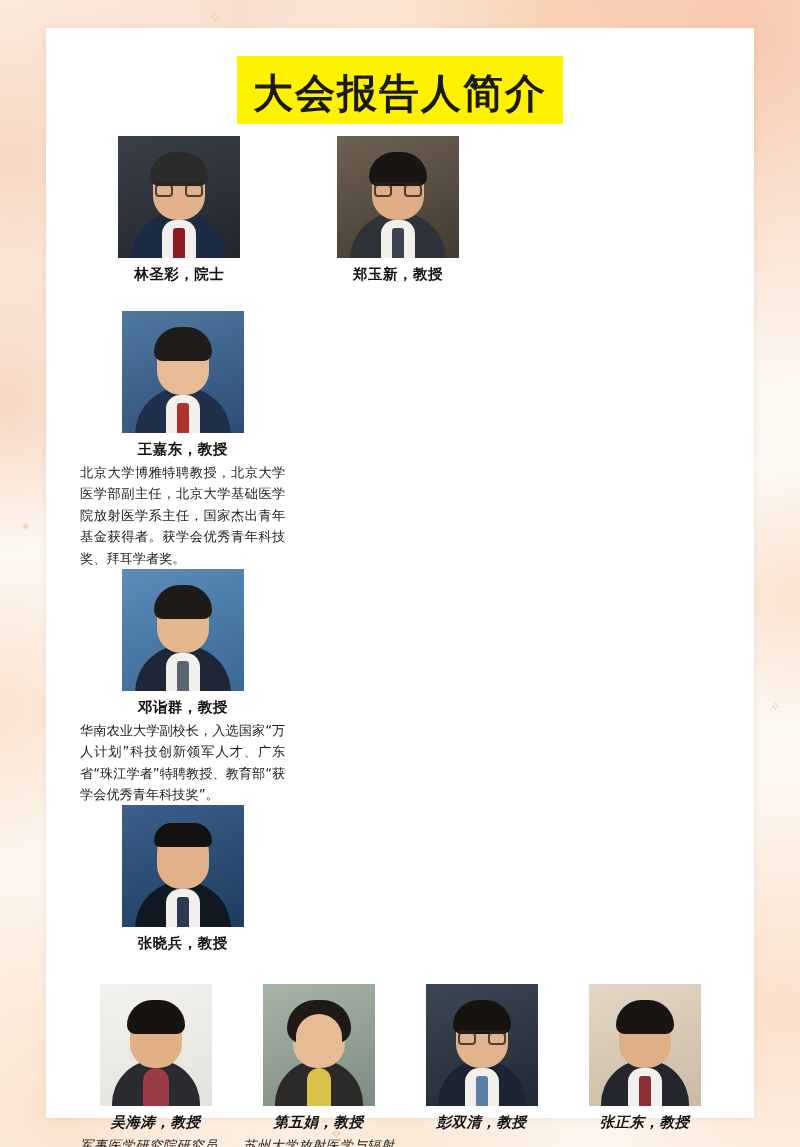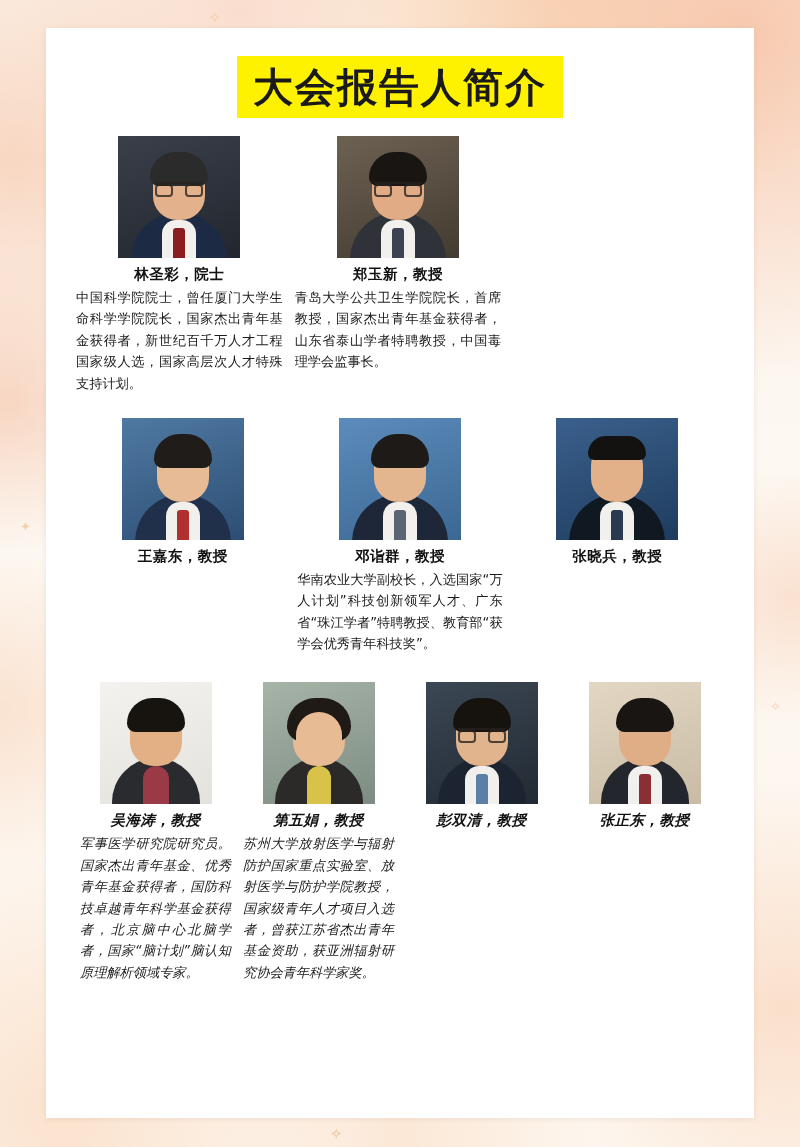--- a/index.html
+++ b/index.html
@@ -58,21 +58,21 @@
     height: 74px;
   }
   .title {
     display: inline-block;
     font-family: "DejaVu Sans", "Liberation Sans", sans-serif;
     font-weight: bold;
     font-size: 40px;
     letter-spacing: 2px;
     color: #1a1a1a;
     background: #fff200;
-    padding: 10px 16px 10px 16px;
+    padding: 16px 16px 10px 16px;
     line-height: 1.05;
   }
 
   
   .row {
     display: flex;
     padding: 0 28px;
     box-sizing: border-box;
   }
   .row-3 .person { width: 33.33%; }
@@ -109,21 +109,21 @@
     font-family: "DejaVu Sans", "Liberation Sans", sans-serif;
     font-size: 13.2px;
     line-height: 1.62;
     color: #1b1b1b;
     text-align: justify;
     text-align-last: left;
     width: 100%;
     word-break: break-all;
   }
   .row-1 { margin-top: 6px; padding-left: 24px; }
-  .row-2 { margin-top: 24px; }
+  .row-2 { margin-top: 24px; flex-direction: column; }
   .row-3r { margin-top: 28px; }
 
   
   .p-face {
     position: absolute;
     inset: 0;
   }
   .p-bg { position: absolute; inset: 0; }
   .p-body {
     position: absolute;
@@ -221,56 +221,55 @@
           <div class="p-bg" style="background:linear-gradient(160deg,#3a3f4a,#22262e);"></div>
           <div class="p-body" style="background:#1d2a44;"></div>
           <div class="p-shirt"></div>
           <div class="p-tie" style="background:#8d1b22;"></div>
           <div class="p-head" style="background:#e3b28c;"></div>
           <div class="p-hair" style="background:#2b2b2b;"></div>
           <div class="p-glass"></div>
         </div>
       </div>
       <div class="name">林圣彩，院士</div>
-      <div class="bio">中国科学院院士，曾任厦门大学生命科学学院院长，国家杰出青年基金获得者，新世纪百千万人才工程国家级人选，国家高层次人才特殊支持计划。</div>
     </div>
 
 
     <div class="person">
       <div class="photo">
         <div class="p-face">
           <div class="p-bg" style="background:linear-gradient(160deg,#6d6152,#433b31);"></div>
           <div class="p-body" style="background:#2f3238;"></div>
           <div class="p-shirt"></div>
           <div class="p-tie" style="background:#3b4252;"></div>
           <div class="p-head" style="background:#e0ab85;"></div>
           <div class="p-hair" style="background:#181513;"></div>
           <div class="p-glass"></div>
         </div>
       </div>
       <div class="name">郑玉新，教授</div>
-      <div class="bio">青岛大学公共卫生学院院长，首席教授，国家杰出青年基金获得者，山东省泰山学者特聘教授，中国毒理学会监事长。</div>
     </div>
 
   </div>
 
   <div class="row row-3 row-2">
 
     <div class="person">
       <div class="photo">
         <div class="p-face">
           <div class="p-bg" style="background:linear-gradient(160deg,#4f79a2,#2d4e74);"></div>
           <div class="p-body" style="background:#20304a;"></div>
           <div class="p-shirt"></div>
           <div class="p-tie" style="background:#b03030;"></div>
           <div class="p-head" style="background:#e7bb96;"></div>
           <div class="p-hair" style="background:#201c19;"></div>
         </div>
       </div>
       <div class="name">王嘉东，教授</div>
+      <div class="bio">北京大学博雅特聘教授，北京大学医学部副主任，北京大学基础医学院放射医学系主任，国家杰出青年基金获得者。获学会优秀青年科技奖、拜耳学者奖。</div>
     </div>
 
     <div class="person">
       <div class="photo">
         <div class="p-face">
           <div class="p-bg" style="background:linear-gradient(160deg,#5d8cbb,#3b6793);"></div>
           <div class="p-body" style="background:#1e2738;"></div>
           <div class="p-shirt"></div>
           <div class="p-tie" style="background:#5b6472;"></div>
           <div class="p-head" style="background:#e4b68f;"></div>

